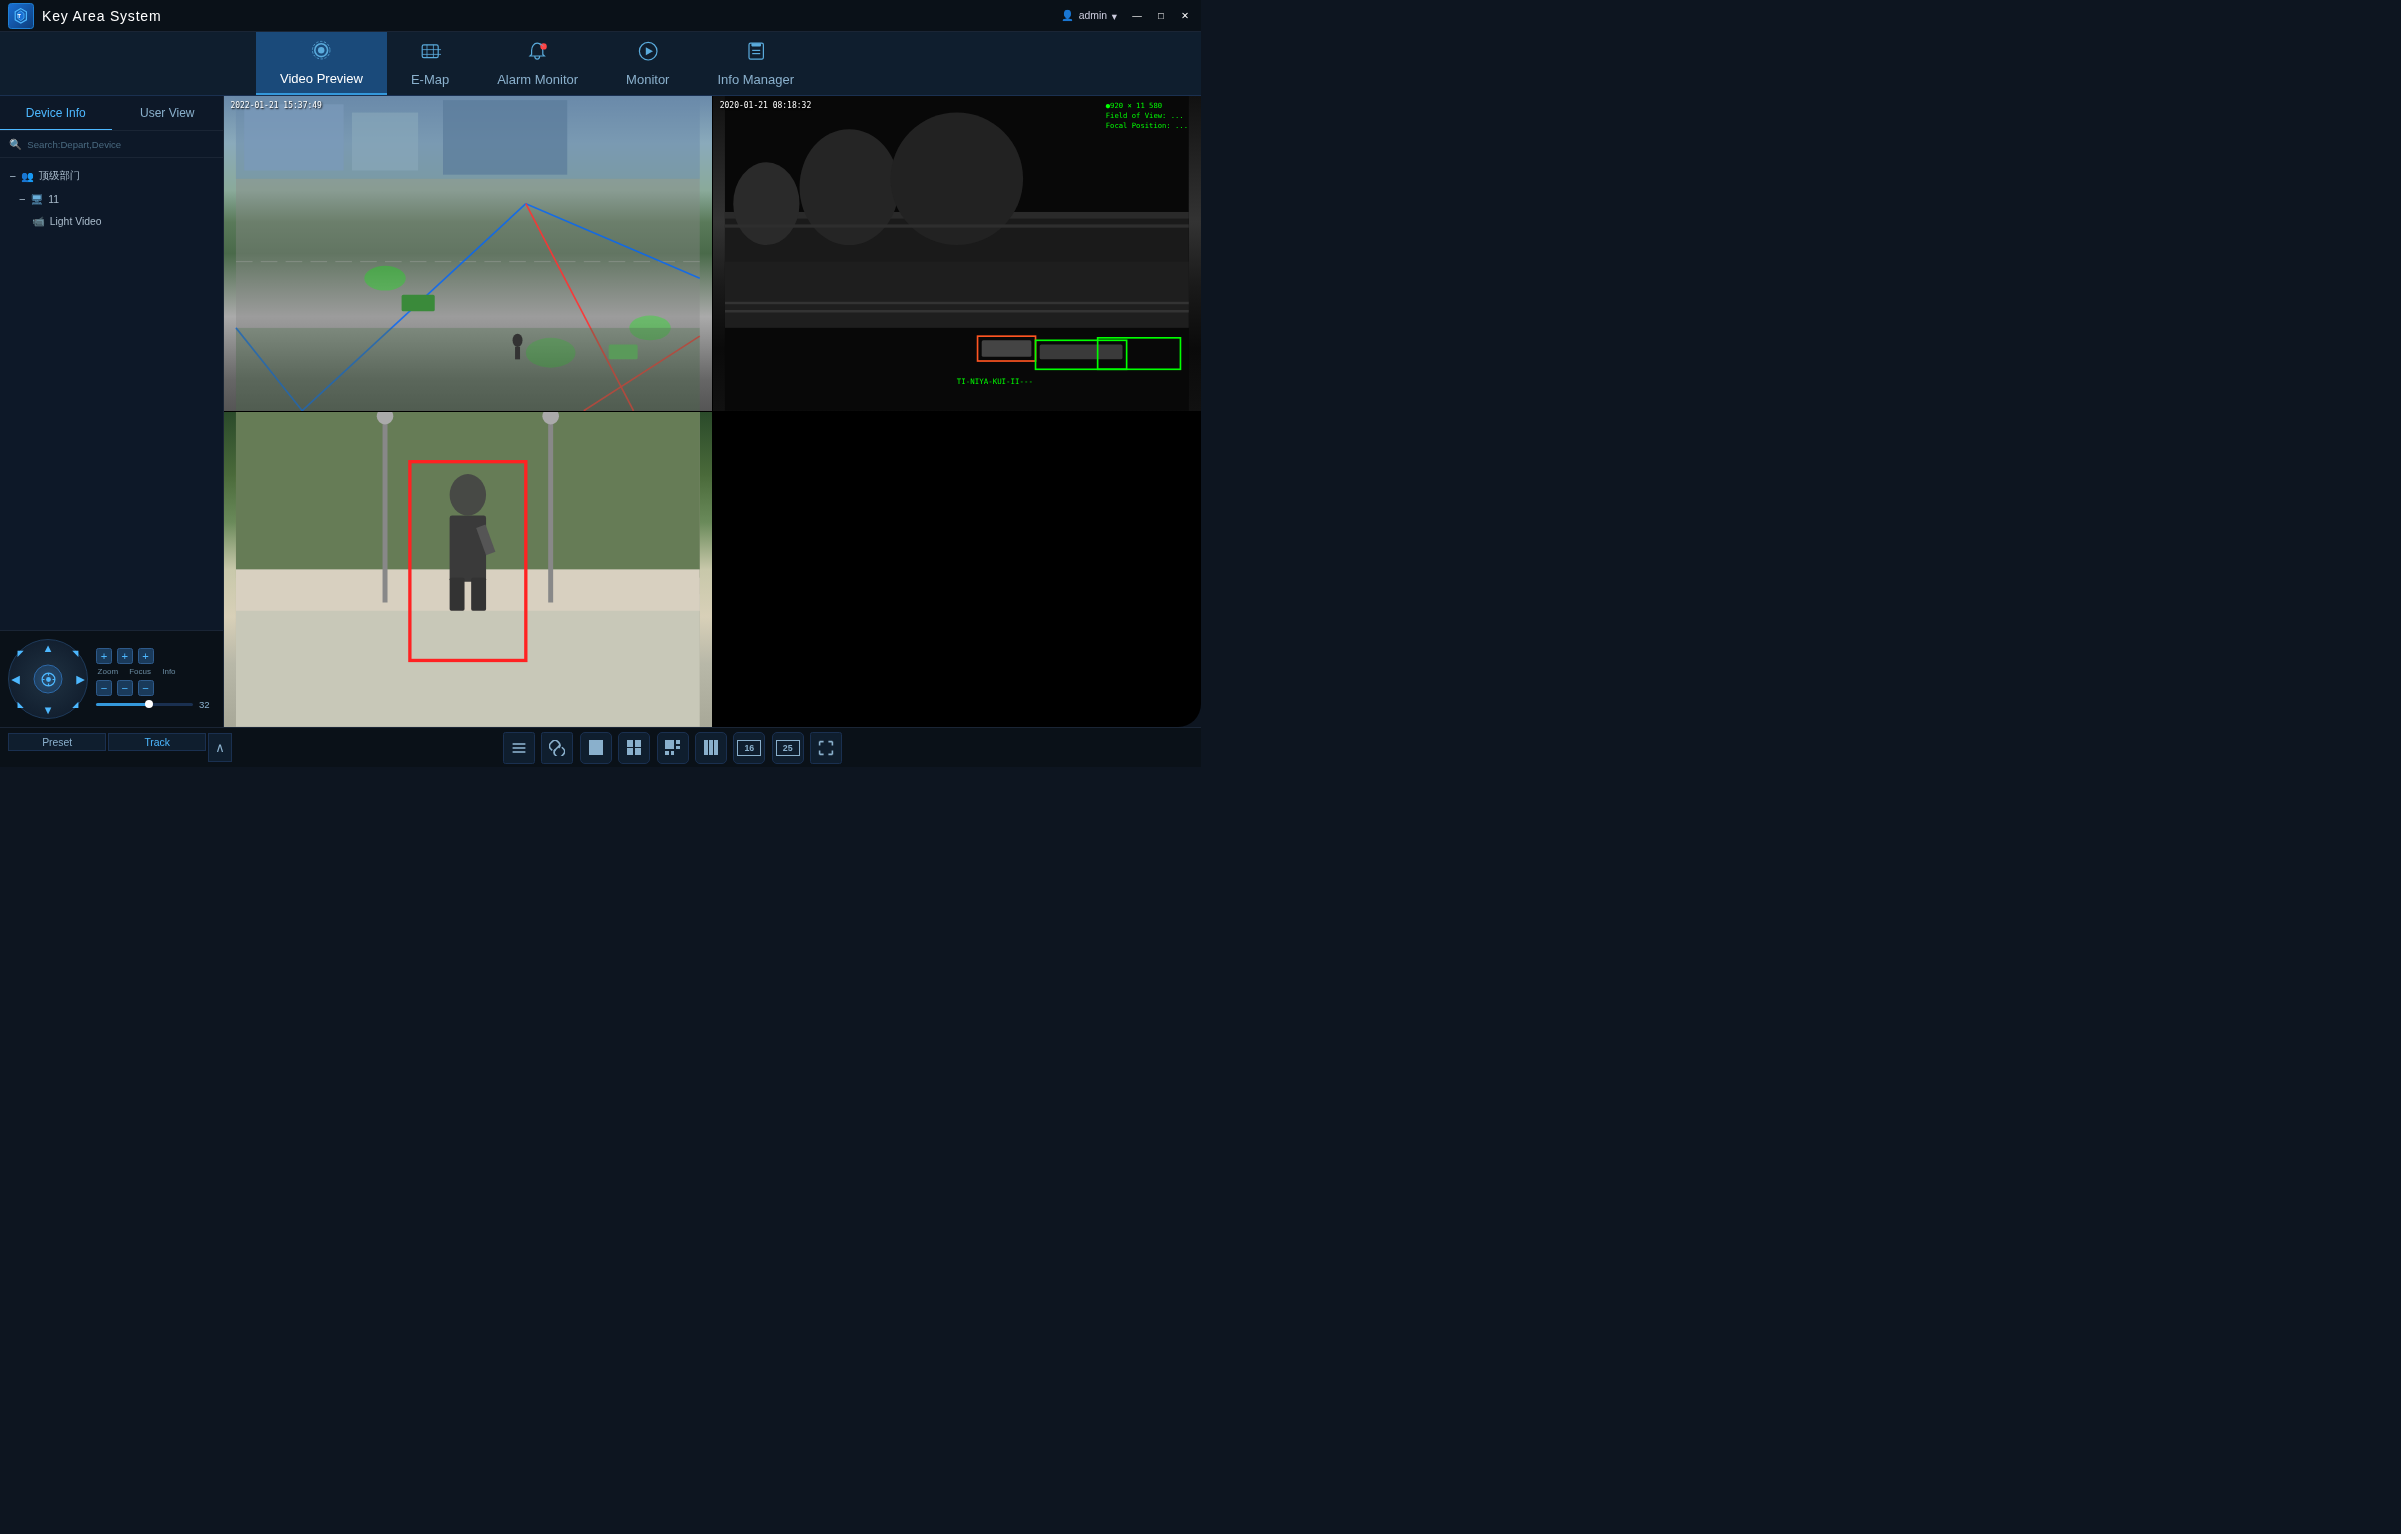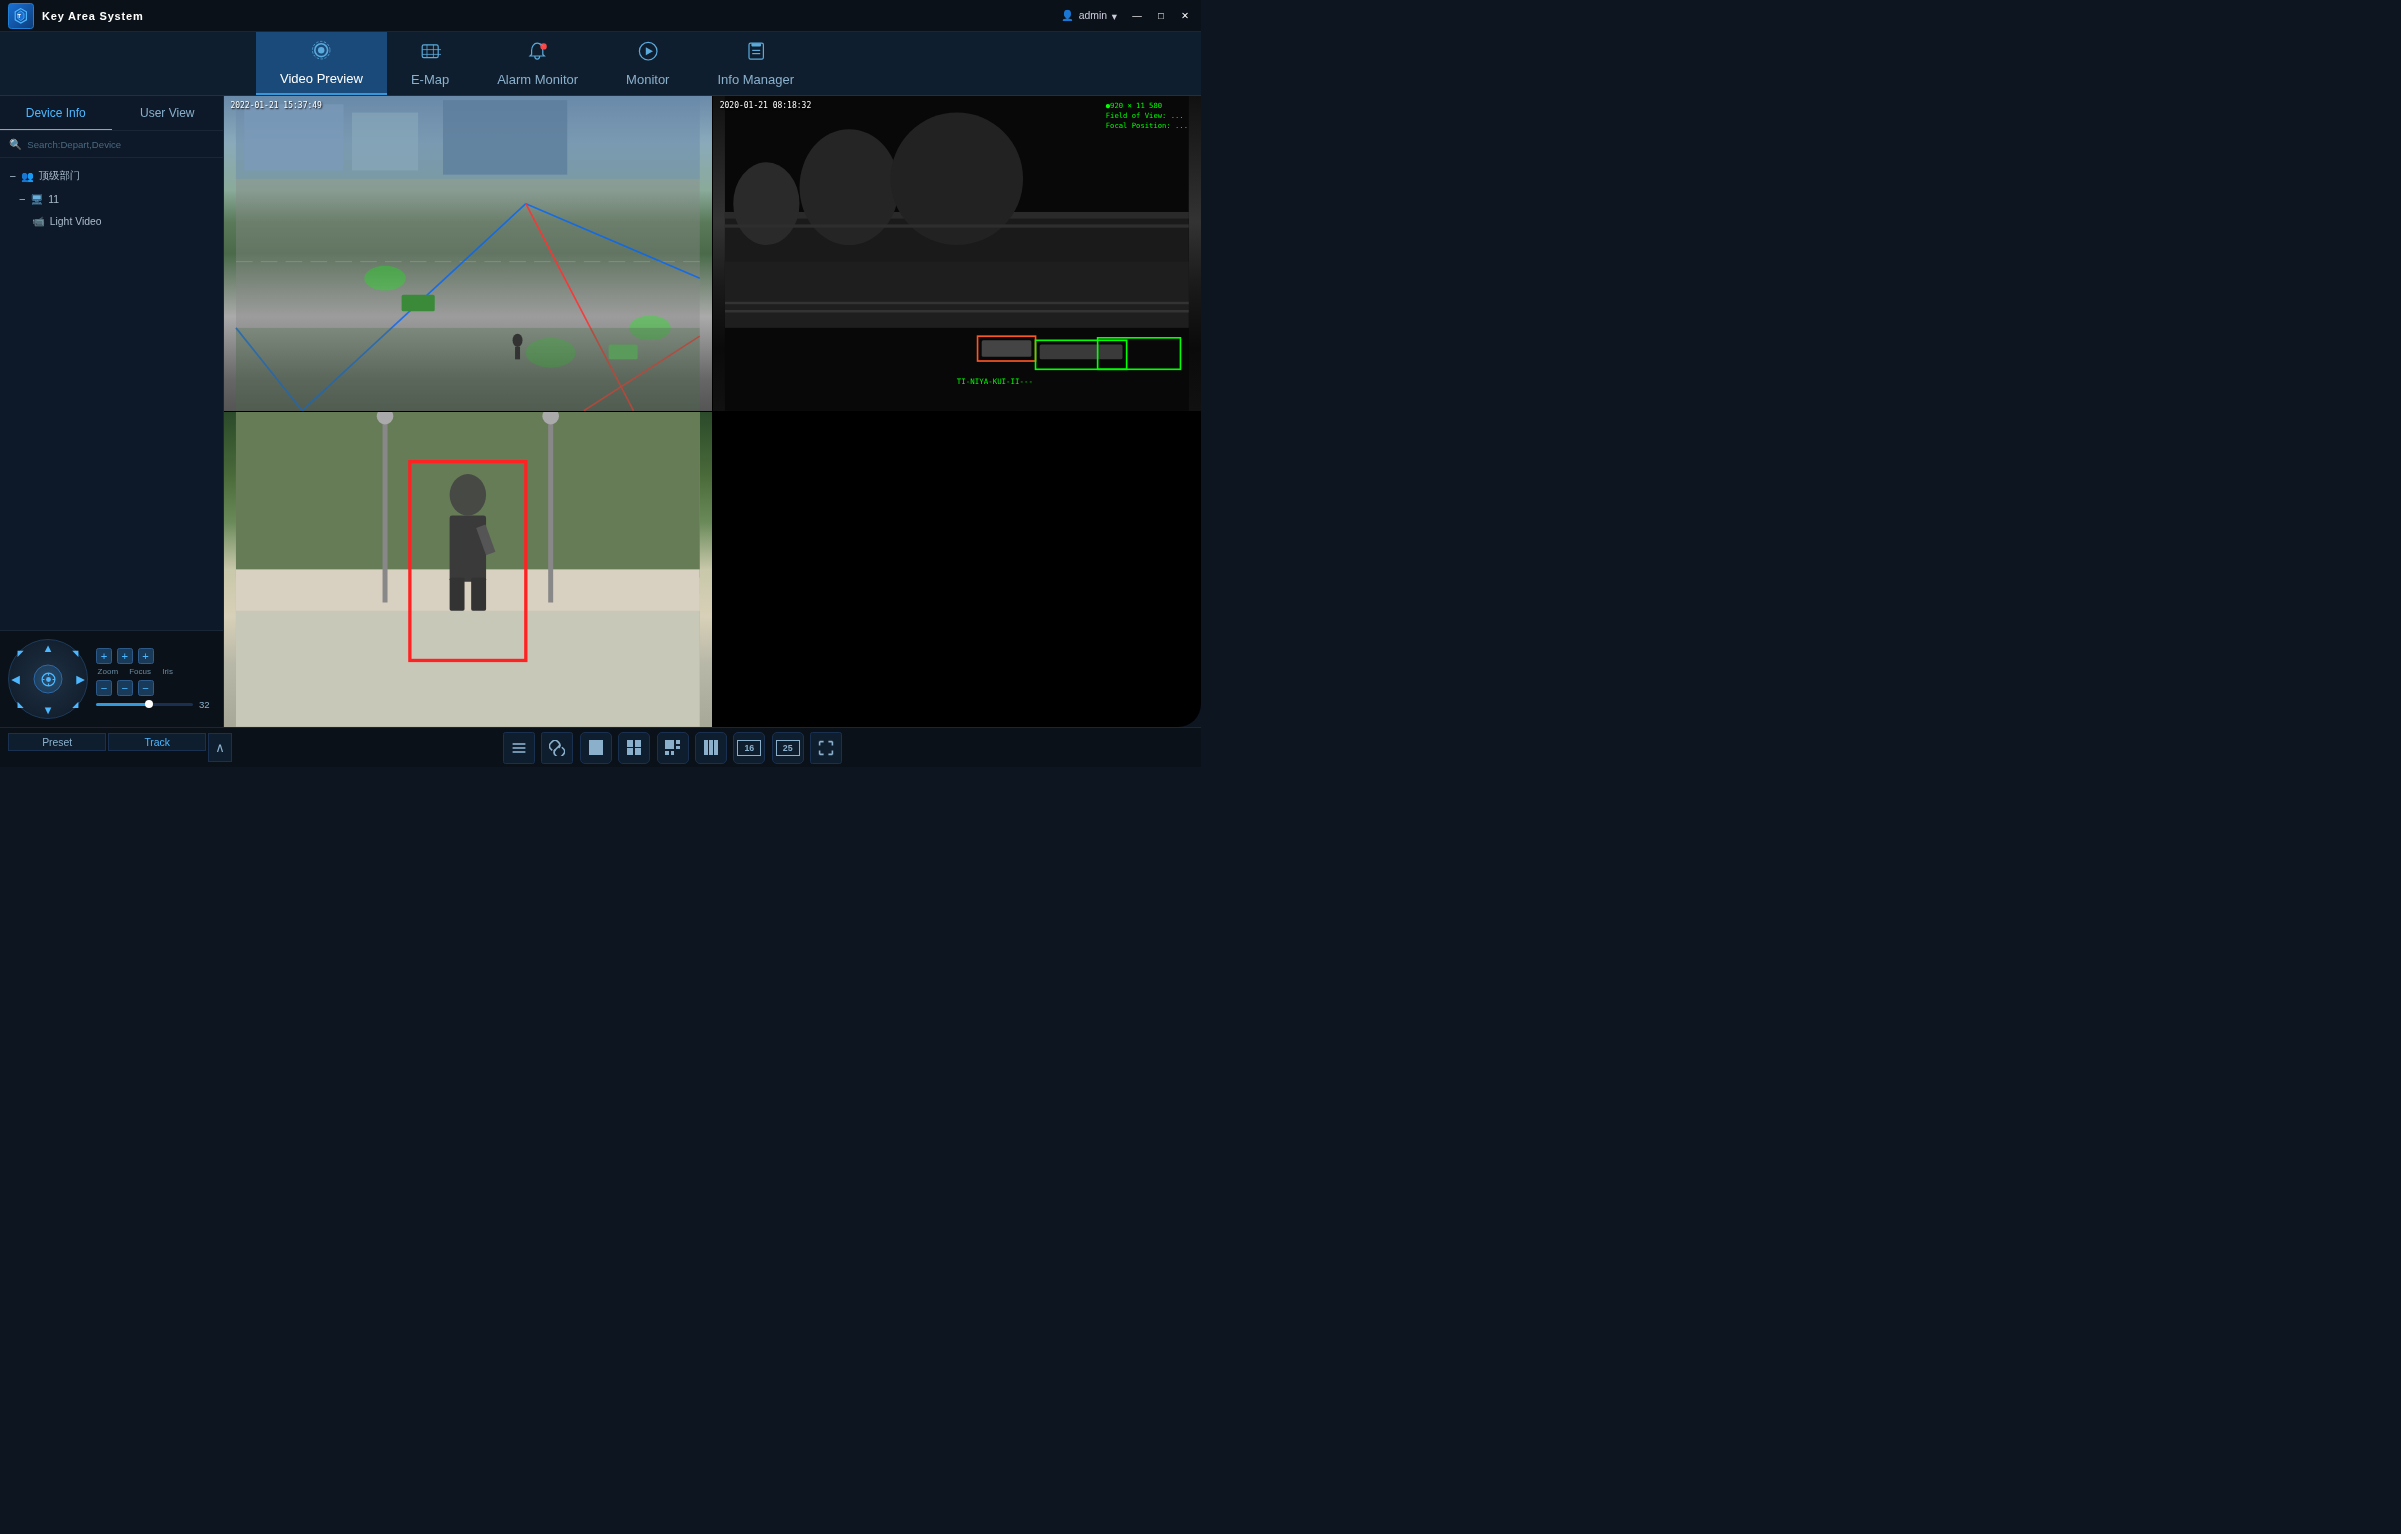--- a/index.html
+++ b/index.html
@@ -35,22 +35,22 @@
       border-radius: 3.2px;
       display: flex;
       align-items: center;
       justify-content: center;
       font-size: 14.4px;
       font-weight: bold;
       color: #4db8ff;
       border: 1.2px solid #1e7fd4;
     }
     .app-title {
-      font-size: 11px;
-      font-weight: bold;
+      font-size: 14px;
+      font-weight: normal;
       color: #ffffff;
       letter-spacing: 0.8px;
     }
     .titlebar-right {
       display: flex;
       align-items: center;
       gap: 12px;
     }
     .user-info {
       display: flex;
@@ -590,21 +590,21 @@
 
         <div class="zoom-focus-iris">
           <div class="zfi-row">
             <div class="zfi-btn">+</div>
             <div class="zfi-btn">+</div>
             <div class="zfi-btn">+</div>
           </div>
           <div class="zfi-labels">
             <span>Zoom</span>
             <span>Focus</span>
-            <span>Iris</span>
+            <span>Info</span>
           </div>
           <div class="zfi-row">
             <div class="zfi-btn" style="color:#4db8ff;">−</div>
             <div class="zfi-btn" style="color:#4db8ff;">−</div>
             <div class="zfi-btn" style="color:#4db8ff;">−</div>
           </div>
           <div class="speed-row">
             <div class="speed-slider">
               <div class="speed-fill"></div>
               <div class="speed-dot"></div>

